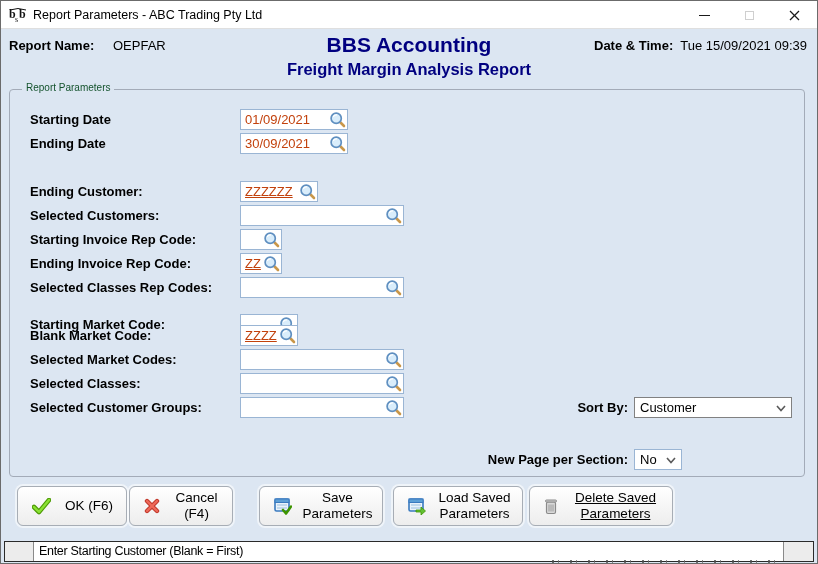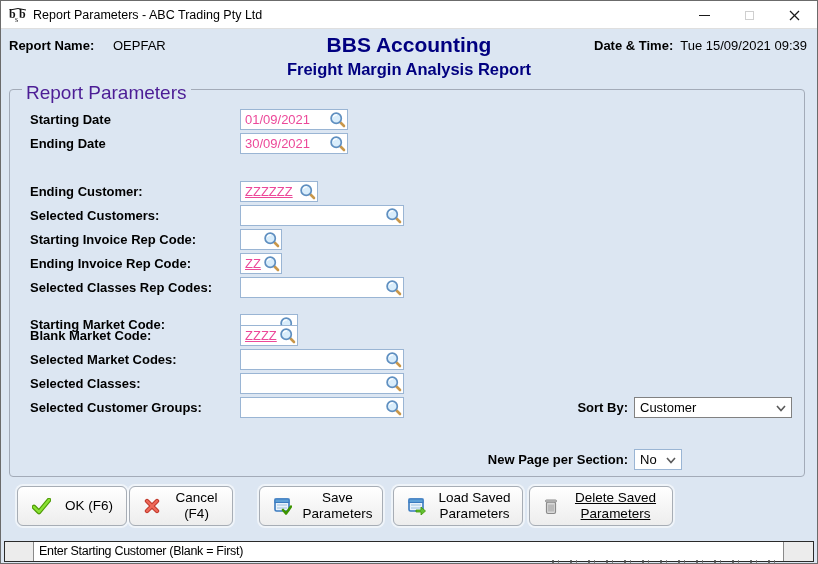--- a/index.html
+++ b/index.html
@@ -35,32 +35,32 @@
   .datetime-label { position:absolute; left:593px; top:8px; font-size:13px; font-weight:bold; }
   .datetime-value { position:absolute; right:10px; top:8px; font-size:13px; }
 
   
   .groupbox {
     position:absolute; left:8px; top:88px; width:796px; height:388px;
     border:1px solid #a3abb8; border-radius:4px;
   }
   .groupbox-legend {
     position:absolute; left:12px; top:-8px; padding:0 4px;
-    background:#dce6f2; color:#4c1d95; font-size:19px;
+    background:#dce6f2; color:#14532d; font-size:10px;
   }
 
   .row { position:absolute; left:0; height:22px; width:100%; }
   .flabel {
     position:absolute; left:20px; width:210px; text-align:left;
     font-size:13px; font-weight:bold; color:#000; line-height:21px; white-space:nowrap;
   }
   .field { position:absolute; left:230px; top:0; height:21px; }
   .field input {
     width:100%; height:21px; border:1px solid #9ab5d4; background:#fff;
-    font-family:"Liberation Sans", sans-serif; font-size:13px; color:#ec4899;
+    font-family:"Liberation Sans", sans-serif; font-size:13px; color:#c2410c;
     padding:0 19px 0 4px; outline:none;
   }
   .w-date  { width:108px; }
   .w-cust  { width:78px;  }
   .w-wide  { width:164px; }
   .w-tiny  { width:42px;  }
   .w-small { width:58px;  }
   .w-tiny input, .w-small input { padding-right:17px; }
   .field.focused input { background:#fdf4d6; }
   .caret { position:absolute; left:4px; top:3px; width:1px; height:15px; background:#000; }

